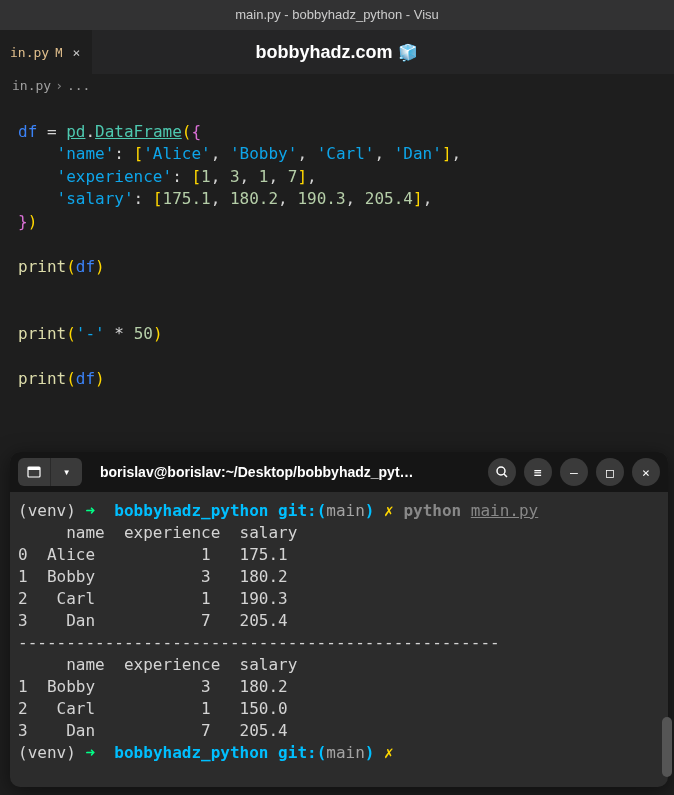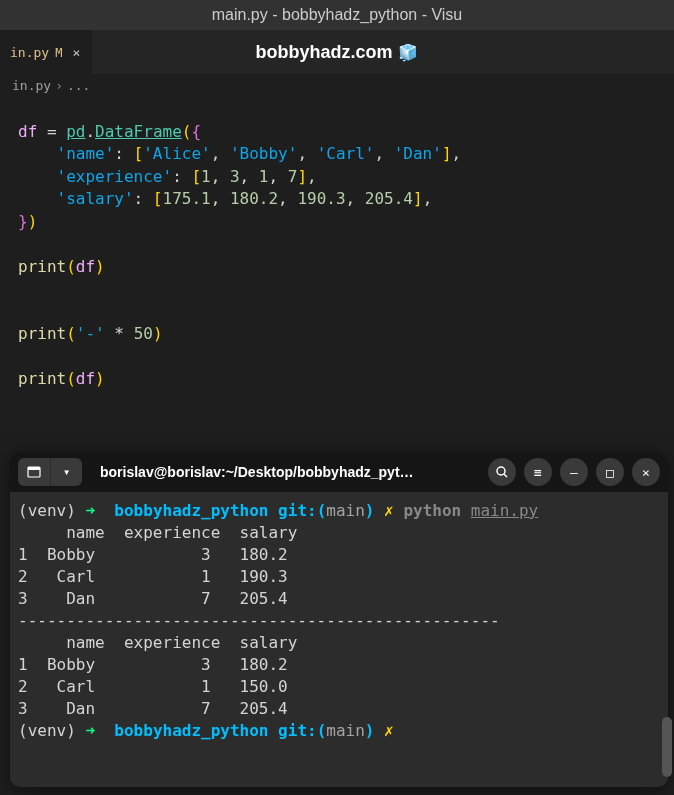--- a/index.html
+++ b/index.html
@@ -10,21 +10,21 @@
   font-family: 'Consolas', 'Monaco', monospace;
   overflow: hidden;
   position: relative;
 }
 .titlebar {
   height: 30px;
   background: #323233;
   color: #cccccc;
   text-align: center;
   line-height: 30px;
-  font-size: 16px;
+  font-size: 13px;
   font-family: -apple-system, 'Segoe UI', sans-serif;
 }
 .tabbar {
   height: 44px;
   background: #252526;
   display: flex;
   align-items: center;
   position: relative;
 }
 .tab {
@@ -66,21 +66,21 @@
 .code-area {
   padding: 2px 18px;
   font-size: 16px;
   line-height: 22.5px;
   color: #d4d4d4;
 }
 .code-line { white-space: pre; }
 .kw { color: #c586c0; }
 .mod { color: #4ec9b0; text-decoration: underline; }
 .as { color: #c586c0; }
-.var { color: #f0abfc; }
+.var { color: #3b82f6; }
 .op { color: #d4d4d4; }
 .cls { color: #4ec9b0; text-decoration: underline; }
 .brace { color: #ffd700; }
 .brace2 { color: #da70d6; }
 .str { color: #0ea5e9; }
 .num { color: #b5cea8; }
 .fn { color: #dcdcaa; }
 
 .terminal-window {
   position: absolute;
@@ -244,20 +244,21 @@
         <span>□</span>
       </div>
       <div class="term-circle-btn">
         <span>×</span>
       </div>
     </div>
   </div>
   <div class="term-body">
 <div class="term-line"><span class="venv">(venv)</span> <span class="arrow">➜</span>  <span class="path">bobbyhadz_python</span> <span class="git">git:</span><span class="paren">(</span><span class="branch">main</span><span class="paren">)</span> <span class="x">✗</span> <span class="cmd">python</span> <span class="file">main.py</span></div>
 <div class="term-line">     name  experience  salary</div>
+<div class="term-line">0  Alice           1   175.1</div>
 <div class="term-line">1  Bobby           3   180.2</div>
 <div class="term-line">2   Carl           1   190.3</div>
 <div class="term-line">3    Dan           7   205.4</div>
 <div class="term-line">--------------------------------------------------</div>
 <div class="term-line">     name  experience  salary</div>
 <div class="term-line">1  Bobby           3   180.2</div>
 <div class="term-line">2   Carl           1   150.0</div>
 <div class="term-line">3    Dan           7   205.4</div>
 <div class="term-line"><span class="venv">(venv)</span> <span class="arrow">➜</span>  <span class="path">bobbyhadz_python</span> <span class="git">git:</span><span class="paren">(</span><span class="branch">main</span><span class="paren">)</span> <span class="x">✗</span></div>
   </div>

